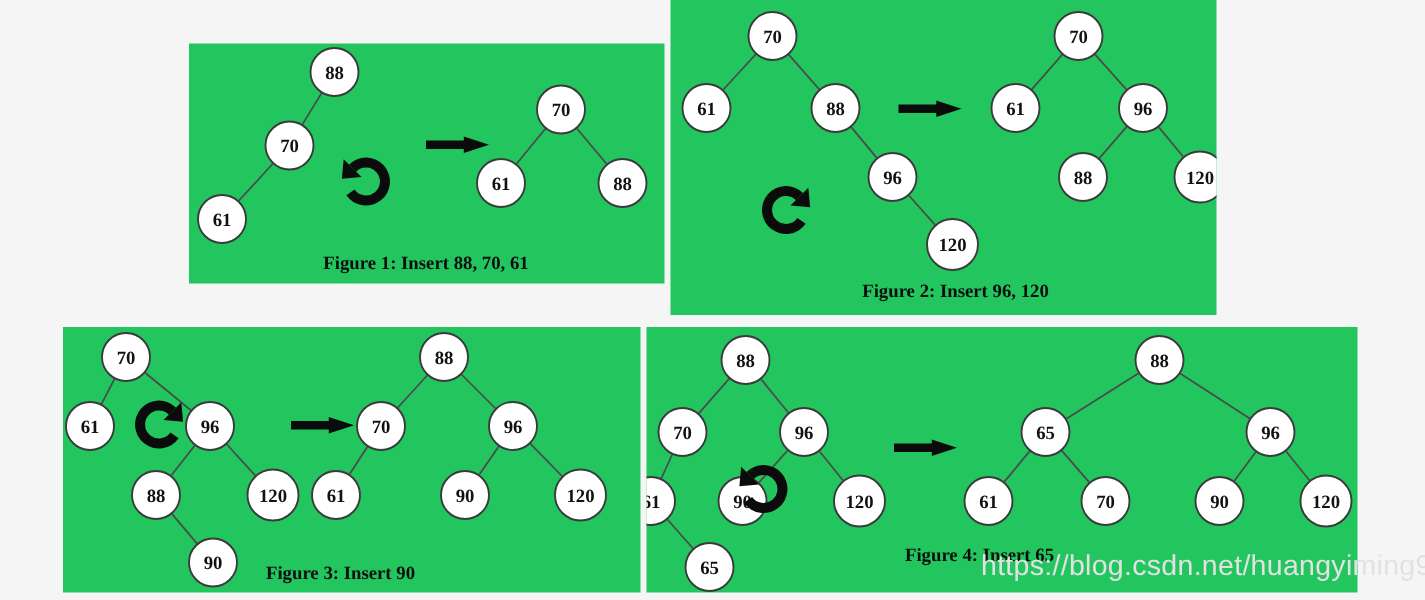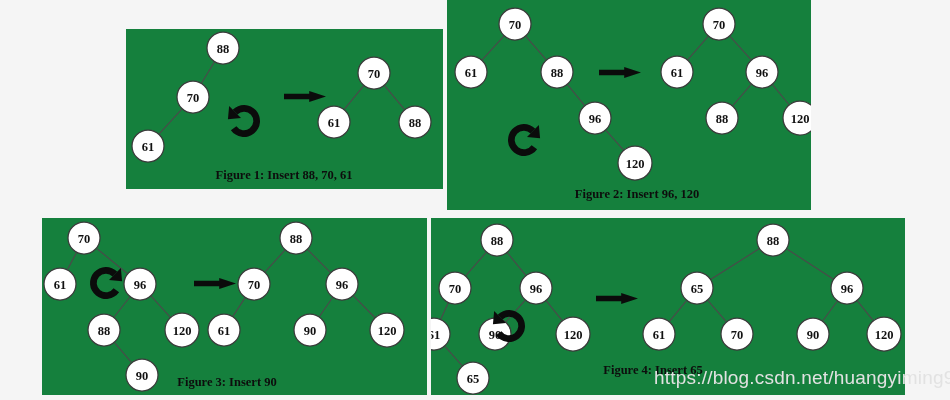--- a/index.html
+++ b/index.html
@@ -6,21 +6,21 @@
   html,body{margin:0;padding:0;}
   body{
     width:950px;height:400px;
     background:#f5f5f5;
     font-family:"Liberation Serif", serif;
     position:relative;
     overflow:hidden;
   }
   .figure-panel{
     position:absolute;
-    background:#15803d;
+    background:#22c55e;
   }
   #panel-fig1{left:126px;top:29px;width:317px;height:160px;}
   #panel-fig2{left:447px;top:0px;width:364px;height:210px;}
   #panel-fig3{left:42px;top:218px;width:385px;height:177px;}
   #panel-fig4{left:431px;top:218px;width:474px;height:177px;}
 
   .fig-svg{display:block;width:100%;height:100%;}
 
   .node-circle{
     fill:#ffffff;

